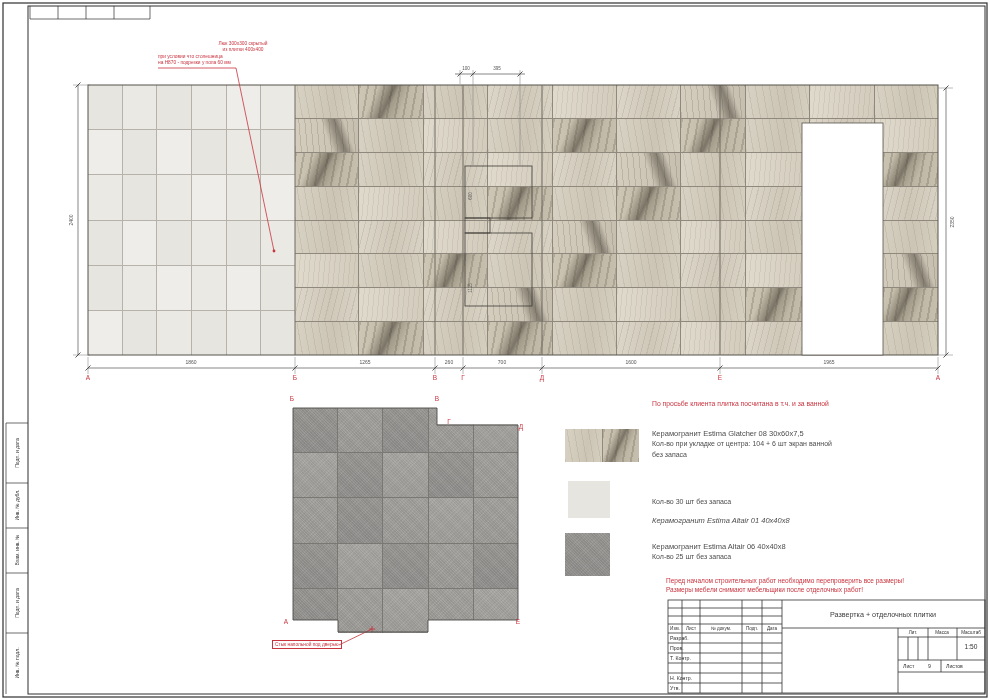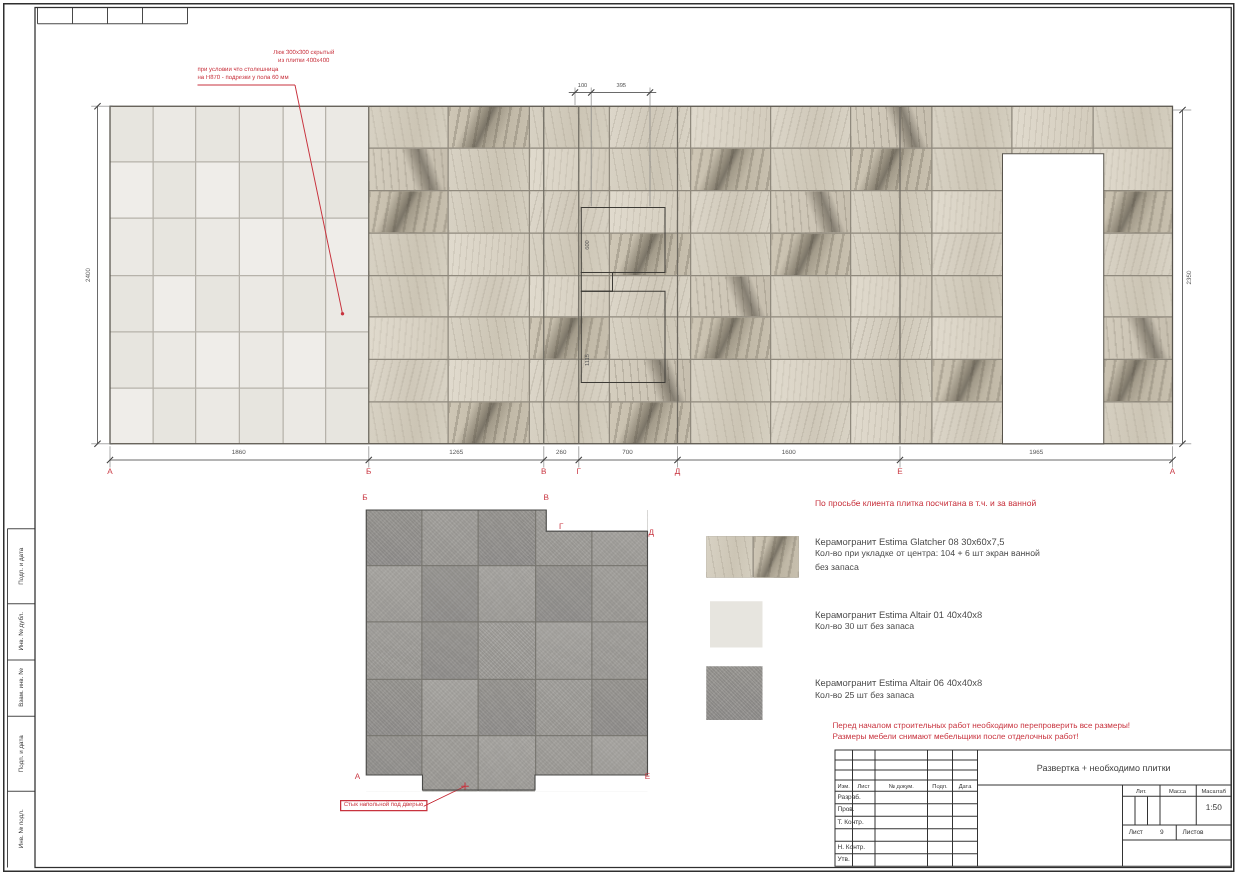--- a/index.html
+++ b/index.html
@@ -303,29 +303,29 @@
   <div class="abs axis" style="left:286px;top:618px;">А</div>
   <div class="abs axis" style="left:518px;top:618px;">Е</div>
 
   <div class="abs joint-note note-red" style="left:272px;top:640px;">Стык напольной под дверью</div>
 
   <div class="abs client-note note-red" style="left:652px;top:400px;">По просьбе клиента плитка посчитана в т.ч. и за ванной</div>
 
   <div class="abs lg-name" style="left:652px;top:429px;">Керамогранит Estima Glatcher 08  30х60х7,5</div>
   <div class="abs lg-line" style="left:652px;top:440px;">Кол-во при укладке от центра: 104 + 6 шт экран ванной</div>
   <div class="abs lg-line" style="left:652px;top:451px;">без запаса</div>
-  <div class="abs lg-name" style="left:652px;top:487px;">Керамогранит Estima Altair 01  40х40х8</div>
+  <div class="abs lg-name" style="left:652px;top:516px;font-style:italic;">Керамогранит Estima Altair 01  40х40х8</div>
   <div class="abs lg-line" style="left:652px;top:498px;">Кол-во  30 шт без запаса</div>
   <div class="abs lg-name" style="left:652px;top:542px;">Керамогранит Estima Altair 06  40х40х8</div>
   <div class="abs lg-line" style="left:652px;top:553px;">Кол-во  25 шт без запаса</div>
 
   <div class="abs warn note-red" style="left:666px;top:577px;">Перед началом строительных работ необходимо перепроверить все размеры!</div>
   <div class="abs warn note-red" style="left:666px;top:586px;">Размеры мебели снимают мебельщики после отделочных работ!</div>
 
-  <div class="abs tb-title" style="left:883px;top:614px;">Развертка + необходимо плитки</div>
+  <div class="abs tb-title" style="left:883px;top:614px;">Развертка + отделочных плитки</div>
   <div class="abs tb hd" style="left:675px;top:626px;">Изм.</div>
   <div class="abs tb hd" style="left:691px;top:626px;">Лист</div>
   <div class="abs tb hd" style="left:721px;top:626px;">№ докум.</div>
   <div class="abs tb hd" style="left:752px;top:626px;">Подп.</div>
   <div class="abs tb hd" style="left:772px;top:626px;">Дата</div>
   <div class="abs tb" style="left:670px;top:635px;">Разраб.</div>
   <div class="abs tb" style="left:670px;top:645px;">Пров.</div>
   <div class="abs tb" style="left:670px;top:655px;">Т. Контр.</div>
   <div class="abs tb" style="left:670px;top:675px;">Н. Контр.</div>
   <div class="abs tb" style="left:670px;top:685px;">Утв.</div>

